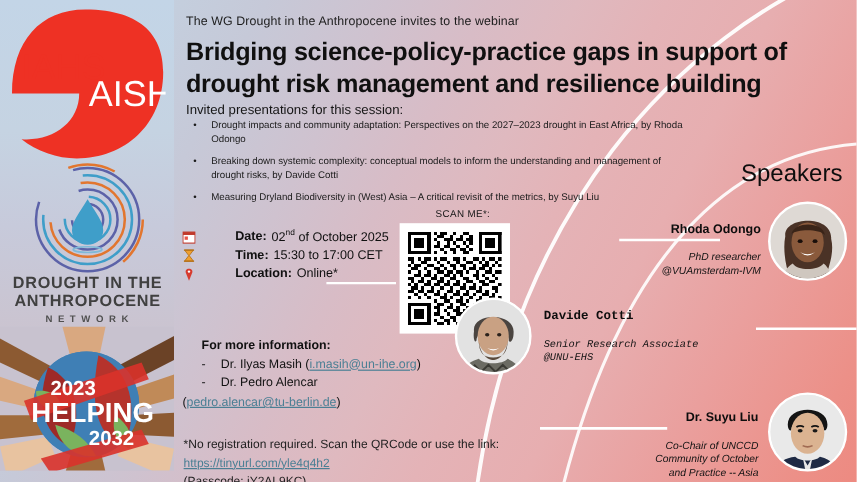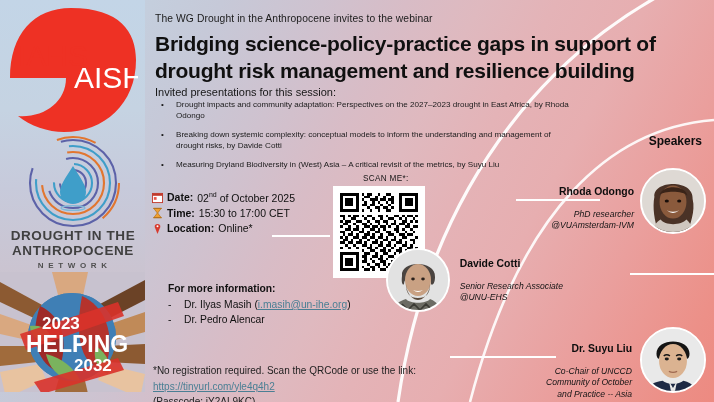--- a/index.html
+++ b/index.html
@@ -61,21 +61,21 @@
   .bullets .b { display:flex; margin-bottom:7px; }
   .bullets .dot { width:15px; flex:0 0 15px; text-align:left; padding-left:3px;}
   .bullets .btxt { flex:1 1 auto; }
 
   
   .details {
     position:absolute; left:152px; top:190px;
     font-size:10.5px; color:#101010; line-height:1.46;
   }
   .details .row { display:flex; align-items:center; white-space:nowrap; }
-  .details .lbl { font-weight:bold; margin-right:4px; }
+  .details .lbl { font-weight:bold; margin-right:4px;margin-left:29px; }
   .ico { width:11px; height:12px; margin-right:4px; flex:0 0 11px; display:inline-block; }
 
   
   .moreinfo {
     position:absolute; left:168px; top:281px;
     font-size:10.3px; color:#111; line-height:1.52;
   }
   .moreinfo .hd { font-weight:bold; }
   .moreinfo .li { display:flex; }
   .moreinfo .li .d { width:16px; flex:0 0 16px;}
@@ -93,34 +93,34 @@
   }
   .qrbox {
     position:absolute; left:333px; top:186px;
     width:92px; height:92px; background:#fff; padding:7px; box-sizing:border-box;
   }
   .qrbox svg { display:block; width:100%; height:100%; }
 
   
   .speakers-title {
     position:absolute; right:12px; top:134px;
-    font-size:12px; font-weight:bold; color:#0d0d0d;
+    font-size:20px; font-weight:normal; color:#0d0d0d;
   }
   .spk { position:absolute; }
   .spk .name { font-size:10.4px; font-weight:bold; color:#0d0d0d; text-align:right; white-space:nowrap;}
   .spk .role { font-size:8.6px; font-style:italic; color:#141414; text-align:right; line-height:1.32; margin-top:12px;}
   .spk .photo {
     position:absolute; border-radius:50%; overflow:hidden;
     background:#e9e9e9; border:2.5px solid #fff;
   }
   .spk .photo svg { display:block; width:100%; height:100%; }
 
   .s1 { right:80px; top:186px; }
   .s1 .photo { width:62px; height:62px; right:-72px; top:-18px; }
-  .s2 { right:151px; top:258px; text-align:left;}
+  .s2 { right:132px; top:258px; text-align:left;font-family:Liberation Mono, monospace;}
   .s2 .name, .s2 .role { text-align:left; }
   .s2 .photo { width:60px; height:60px; left:-74px; top:-10px; }
   .s3 { right:82px; top:343px; }
   .s3 .photo { width:62px; height:62px; right:-74px; top:-16px; }
 </style>
 </head>
 <body>
 
 <div class="poster">
 
@@ -470,20 +470,23 @@
   <div class="moreinfo">
     <div class="hd">For more information:</div>
     <div class="li">
       <span class="d">-</span>
       <span><span>Dr. Ilyas Masih (</span><a class="lnk" href="#">i.masih@un-ihe.org</a><span>)</span></span>
     </div>
     <div class="li">
       <span class="d">-</span>
       <span>Dr. Pedro Alencar</span>
     </div>
+    <div style="margin-left:-16px">
+      <span>(</span><a class="lnk" href="#">pedro.alencar@tu-berlin.de</a><span>)</span>
+    </div>
   </div>
 
   <div class="footnote">
     <div>*No registration required. Scan the QRCode or use the link:</div>
     <div><a class="lnk" href="#">https://tinyurl.com/yle4q4h2</a></div>
     <div>(Passcode: jY2AL9KC)</div>
   </div>
 
   <div class="speakers-title">Speakers</div>
 

